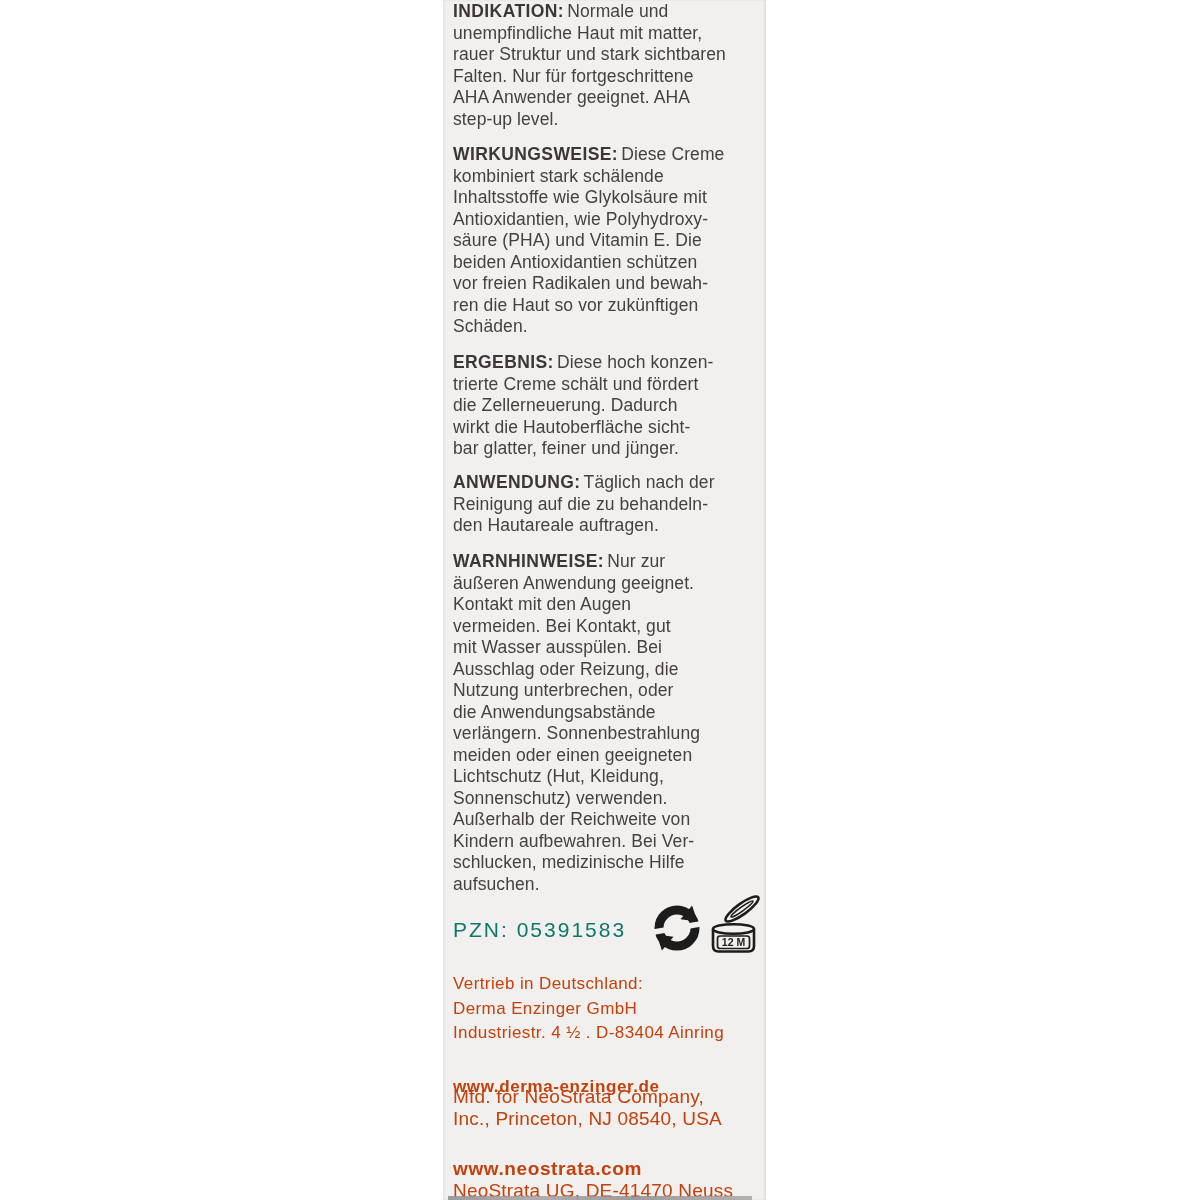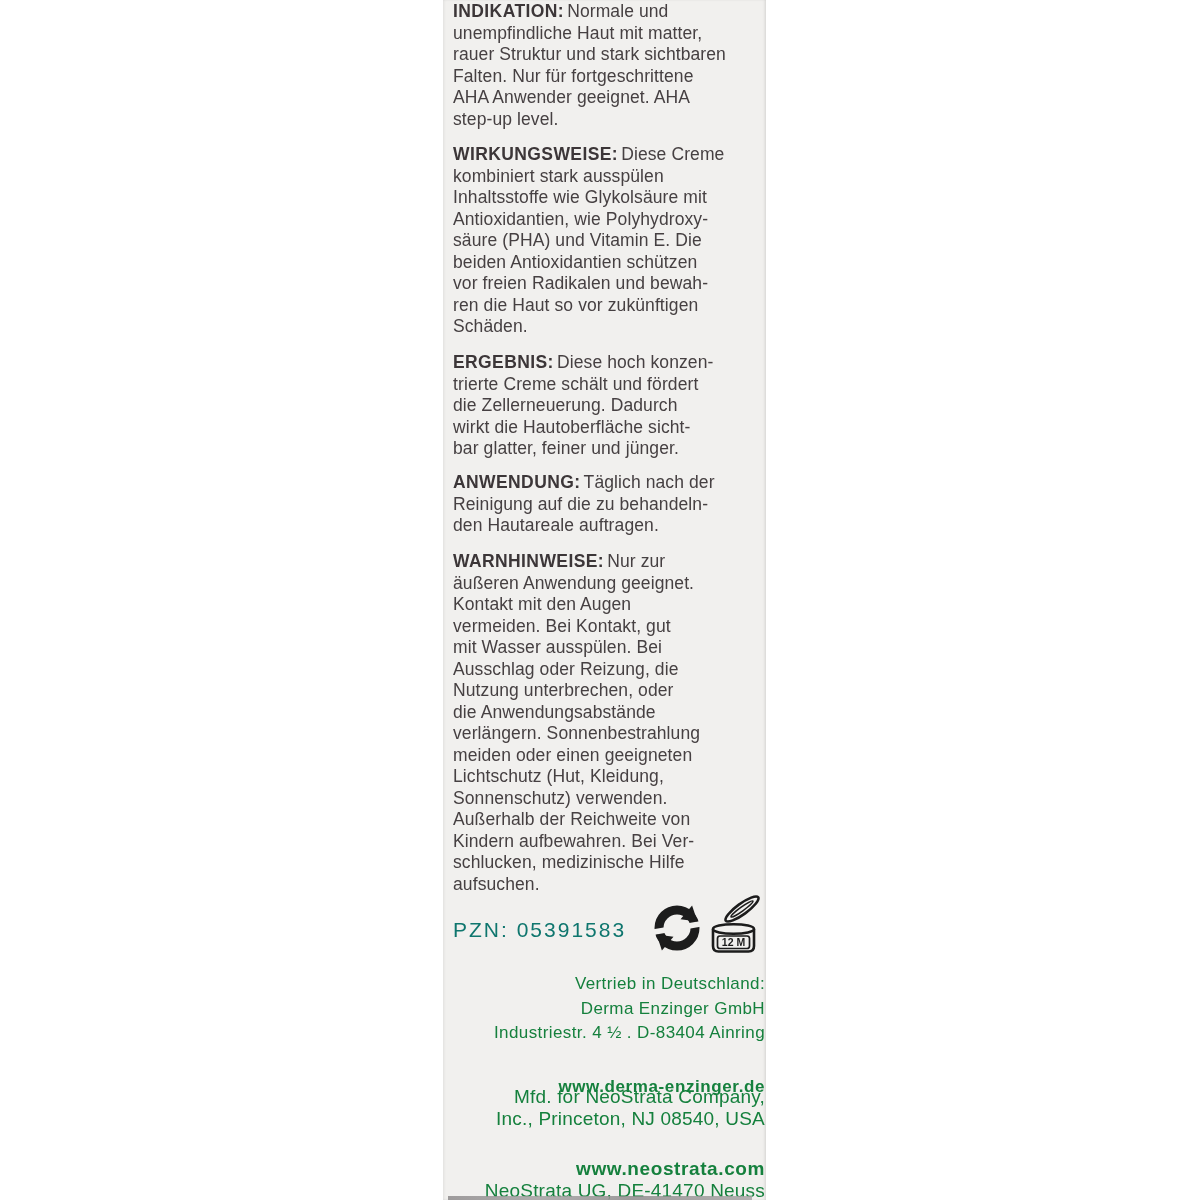--- a/index.html
+++ b/index.html
@@ -22,21 +22,21 @@
     font-size:17.5px;line-height:21.5px;
     color:#464042;letter-spacing:0.1px;
     white-space:pre-line;
   }
   .hd{font-weight:bold;color:#3c3638;letter-spacing:0.4px;margin-right:0.18em;}
   .pzn{
     position:absolute;left:10px;top:918px;
     font-size:21px;line-height:24px;color:#0f766e;letter-spacing:2px;
   }
   .icon{position:absolute;}
-  .footer-block{position:absolute;left:10px;width:312px;color:#15803d;text-align:right;}
+  .footer-block{position:absolute;left:10px;width:312px;color:#c2410c;}
   .f-line{font-size:17px;line-height:24.7px;letter-spacing:0.4px;}
   .m-line{font-size:19px;line-height:21.6px;letter-spacing:0.2px;}
   .bold{font-weight:bold;letter-spacing:0.6px;margin-top:29px;}
   .condensed{display:inline-block;transform:scaleX(0.92);transform-origin:left center;white-space:nowrap;}
   .underlined{text-underline-offset:3px;}
   .cutoff{
     position:absolute;left:5px;top:1196px;width:304px;height:4px;
     background:linear-gradient(90deg,#8f8c8d 0%,#a5a2a3 30%,#908d8e 60%,#a8a5a6 100%);
     opacity:0.85;
   }
@@ -48,21 +48,21 @@
   <div class="panel">
 
     <div class="section" style="top:1px"><span class="hd">INDIKATION:</span><span>Normale und
 unempfindliche Haut mit matter,
 rauer Struktur und stark sichtbaren
 Falten. Nur für fortgeschrittene
 AHA Anwender geeignet. AHA
 step-up level.</span></div>
 
     <div class="section" style="top:144px"><span class="hd">WIRKUNGSWEISE:</span><span>Diese Creme
-kombiniert stark ausspülen
+kombiniert stark schälende
 Inhaltsstoffe wie Glykolsäure mit
 Antioxidantien, wie Polyhydroxy-
 säure (PHA) und Vitamin E. Die
 beiden Antioxidantien schützen
 vor freien Radikalen und bewah-
 ren die Haut so vor zukünftigen
 Schäden.</span></div>
 
     <div class="section" style="top:352px"><span class="hd">ERGEBNIS:</span><span>Diese hoch konzen-
 trierte Creme schält und fördert

